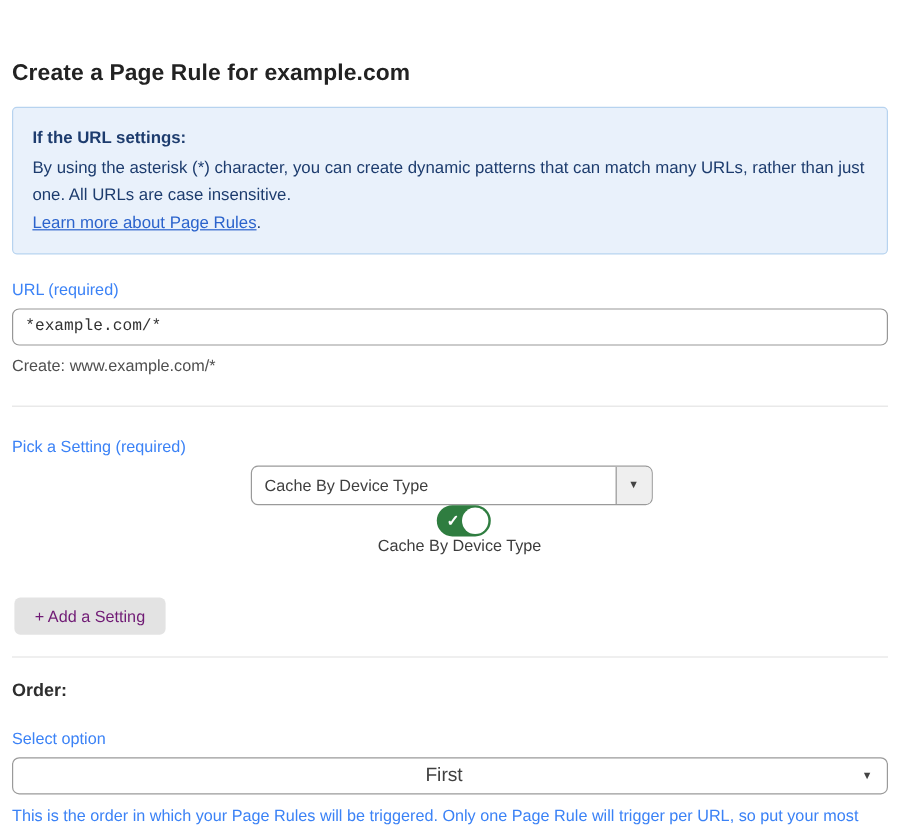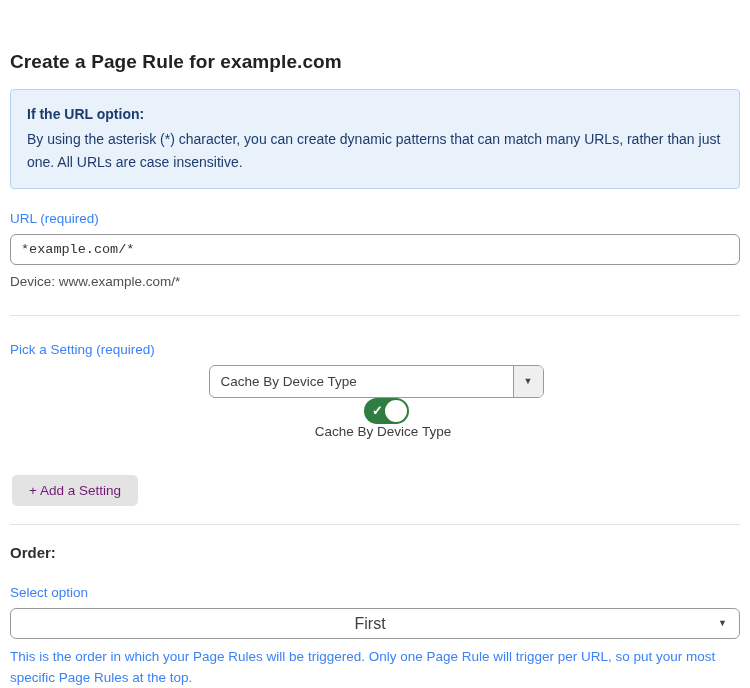--- a/index.html
+++ b/index.html
@@ -208,27 +208,28 @@
   }
 </style>
 </head>
 <body>
 
 <div class="container">
 
   <h1 class="page-title">Create a Page Rule for example.com</h1>
 
   <div class="info-box">
-    <div class="info-heading">If the URL option:</div>
+    <div class="info-heading">If the URL settings:</div>
     <div class="info-body">By using the asterisk (*) character, you can create dynamic patterns that can match many URLs, rather than just one. All URLs are case insensitive.</div>
+    <div class="info-link-line"><a class="info-link">Learn more about Page Rules</a><span class="info-link-suffix">.</span></div>
   </div>
 
   <div class="field-label mt-url">URL (required)</div>
   <input class="text-input" type="text" value="*example.com/*" style="">
-  <div class="helper-text">Device: www.example.com/*</div>
+  <div class="helper-text">Create: www.example.com/*</div>
 
   <hr class="divider mt-div1">
 
 
   <div class="field-label mt-pick">Pick a Setting (required)</div>
 
   <div class="setting-row mt-row">
     <div class="fake-select">
       <div class="select-value">Cache By Device Type</div>
       <div class="select-arrow-btn">

